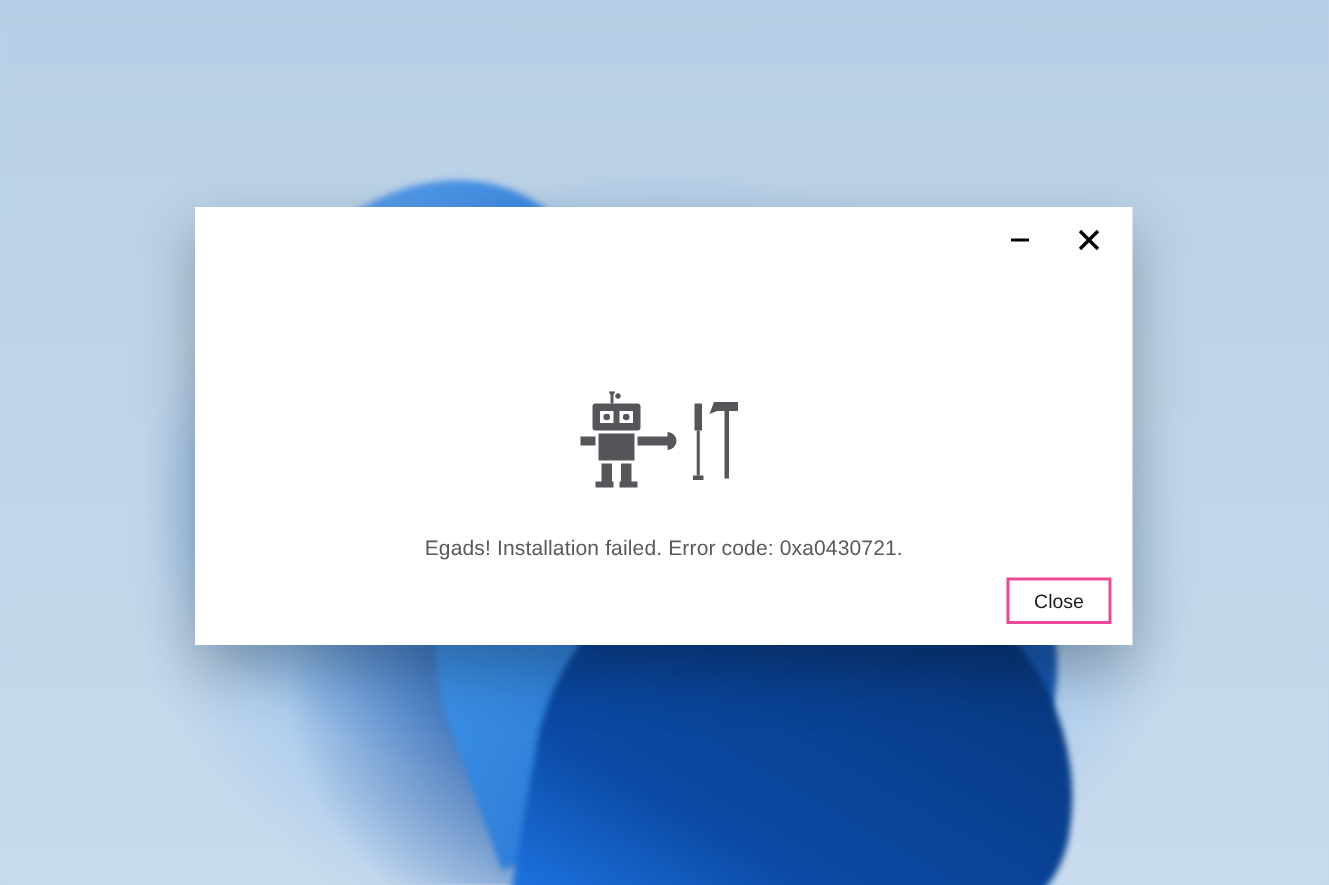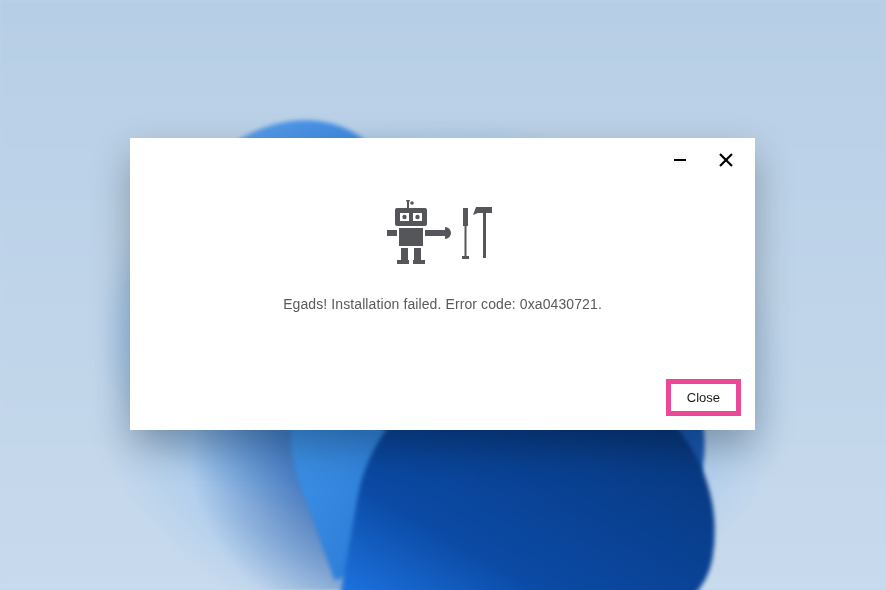--- a/index.html
+++ b/index.html
@@ -75,21 +75,21 @@
       cursor: pointer;
       color: #000;
     }
     .win-btn svg { display: block; }
 
     .body {
       flex: 1;
       display: flex;
       flex-direction: column;
       align-items: center;
-      justify-content: flex-start;
+      justify-content: flex-end;
       padding-top: 18px;
     }
     .error-graphic {
       margin-bottom: 26px;
     }
     .error-graphic svg { display: block; }
     .error-text {
       font-size: 14px;
       color: #5a5a5a;
       text-align: center;
@@ -98,21 +98,21 @@
 
     .footer {
       display: flex;
       justify-content: flex-end;
       padding: 12px 14px 14px 14px;
     }
     .close-btn {
       min-width: 70px;
       padding: 6px 16px;
       background: #ffffff;
-      border: 5px solid #ec4899;
+      border: 2px solid #ec4899;
       font-size: 13px;
       color: #1a1a1a;
       cursor: pointer;
       font-family: inherit;
     }
   </style>
 </head>
 <body>
 
 <div class="bg-bloom"></div>

